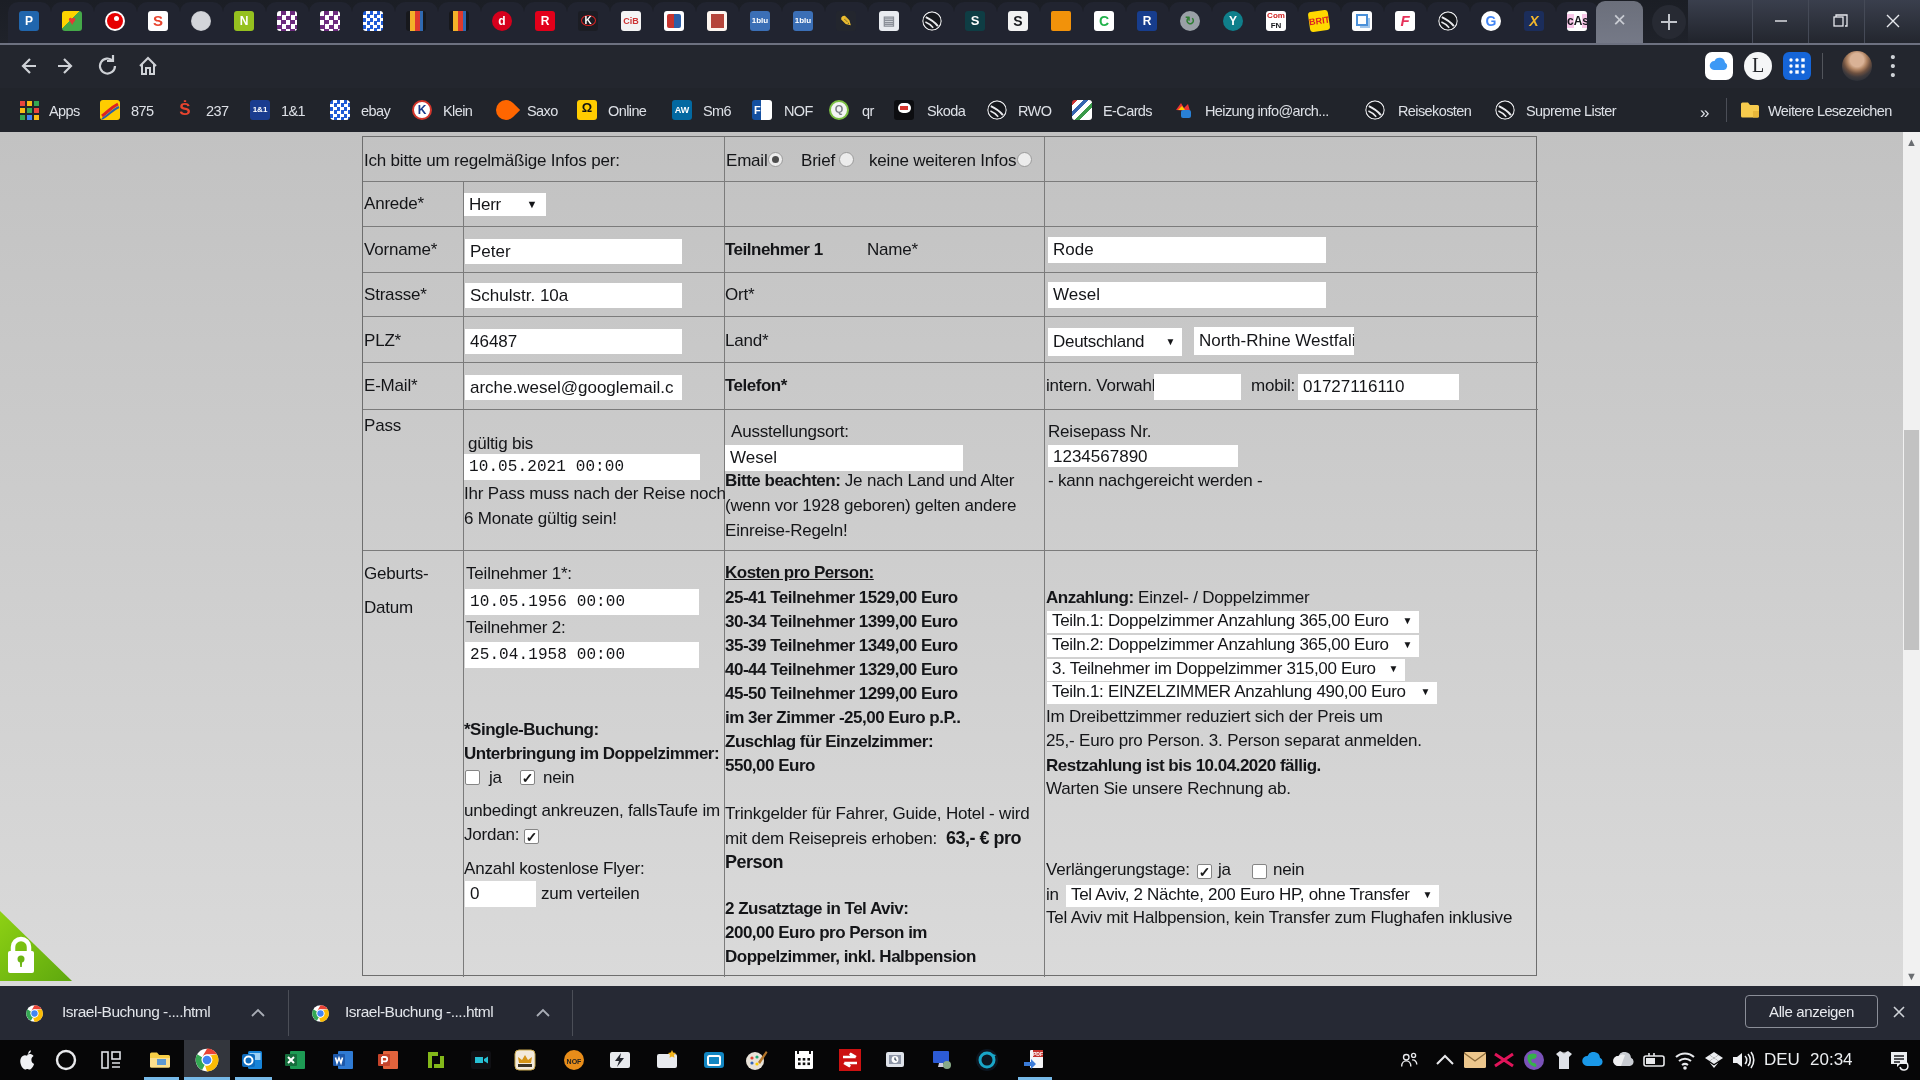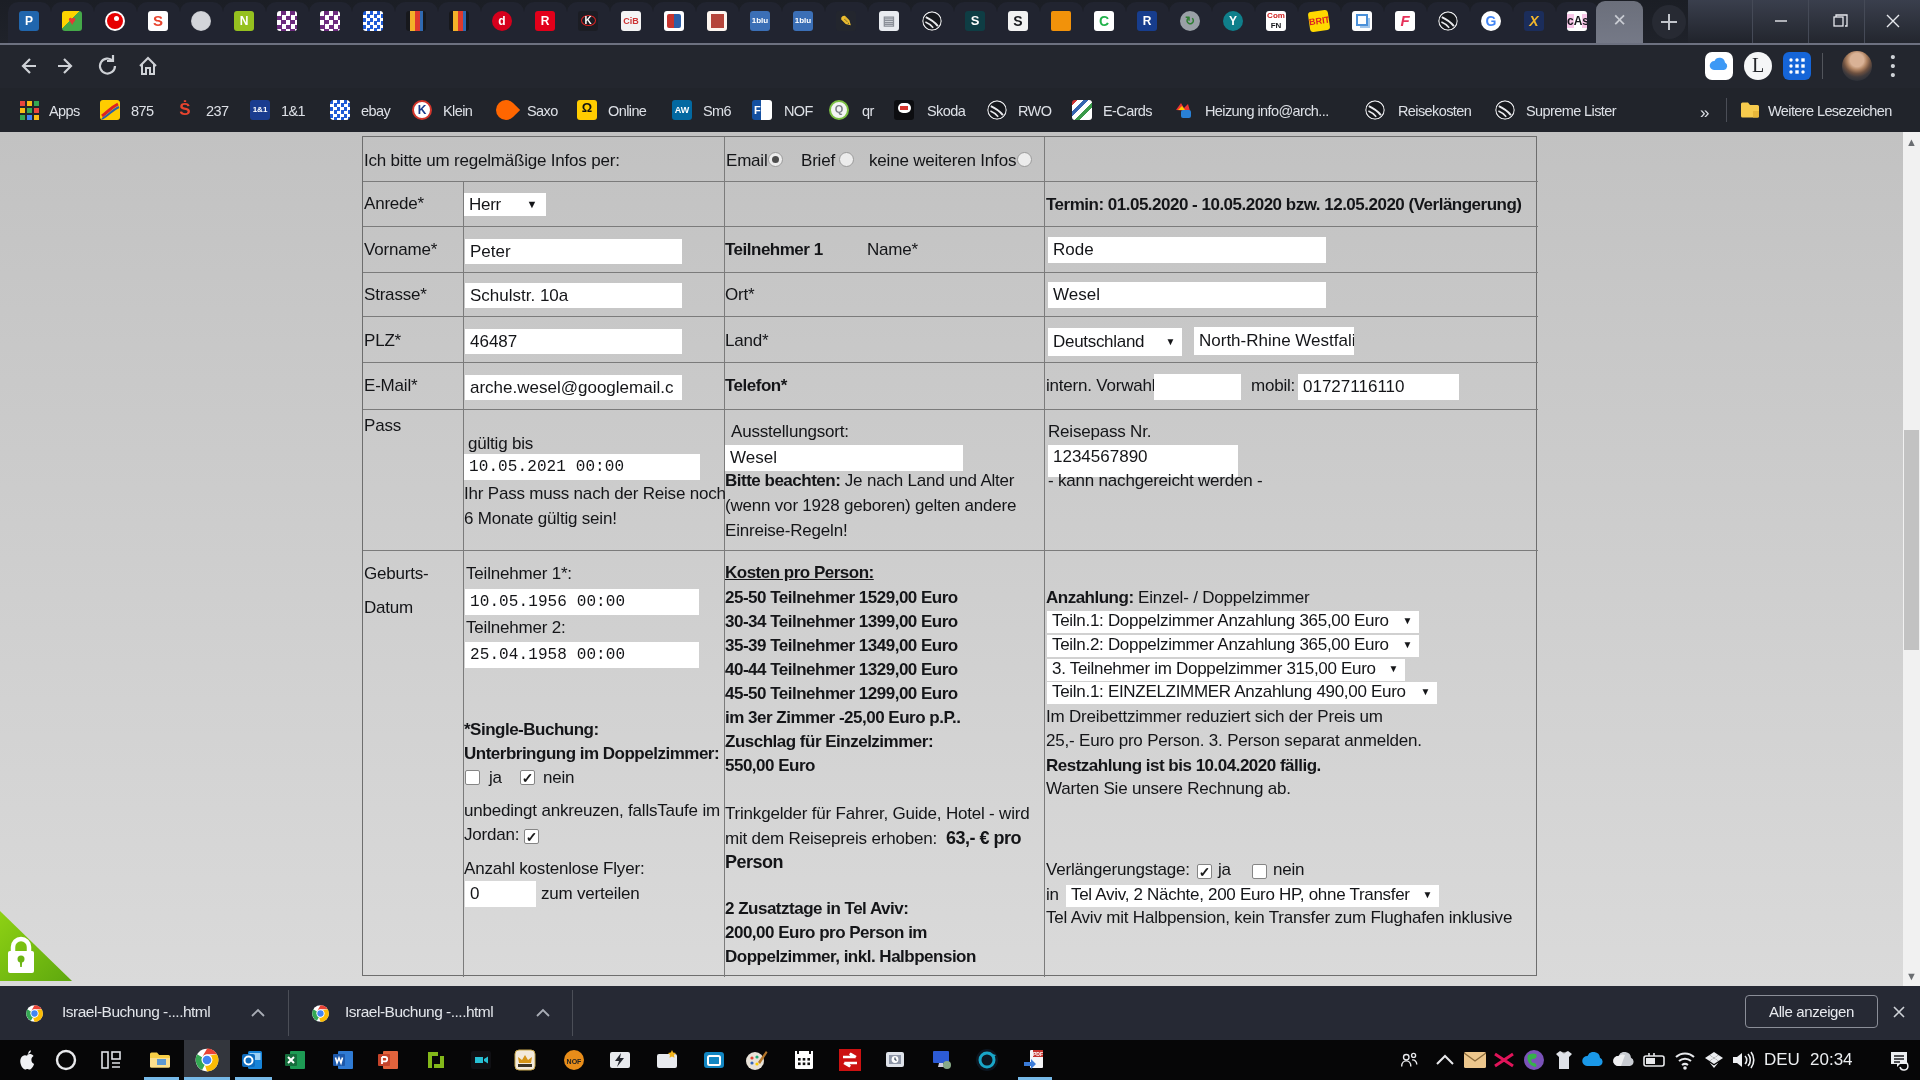--- a/index.html
+++ b/index.html
@@ -375,21 +375,20 @@
 <div class="vline" style="left:681px;height:840px;"></div>
 <div class="t" style="left:1px;top:14px;">Ich bitte um regelmäßige Infos per:</div>
 <div class="t" style="left:363px;top:14px;">Email</div>
 <div class="rd on" style="left:405px;top:15px;"></div>
 <div class="t" style="left:438px;top:14px;">Brief</div>
 <div class="rd" style="left:476px;top:15px;"></div>
 <div class="t" style="left:506px;top:14px;">keine weiteren Infos</div>
 <div class="rd" style="left:654px;top:15px;"></div>
 <div class="t" style="left:1px;top:57px;">Anrede*</div>
 <div class="sel" style="left:101px;top:56px;width:82px;height:23px;line-height:23px;">Herr<span class="ar" style="font-size:11px;margin-right:9px;">▼</span></div>
-<div class="t b" style="left:683px;top:58px;">Termin: 01.05.2020 - 10.05.2020 bzw. 12.05.2020 (Verlängerung)</div>
 <div class="t" style="left:1px;top:103px;">Vorname*</div>
 <div class="inp" style="left:102px;top:102px;width:217px;height:25px;line-height:25px;">Peter</div>
 <div class="t b" style="left:362px;top:103px;">Teilnehmer 1</div>
 <div class="t" style="left:504px;top:103px;">Name*</div>
 <div class="inp" style="left:685px;top:100px;width:278px;height:26px;line-height:26px;">Rode</div>
 <div class="t" style="left:1px;top:148px;">Strasse*</div>
 <div class="inp" style="left:102px;top:146px;width:217px;height:25px;line-height:25px;">Schulstr. 10a</div>
 <div class="t" style="left:362px;top:148px;">Ort*</div>
 <div class="inp" style="left:685px;top:145px;width:278px;height:26px;line-height:26px;">Wesel</div>
 <div class="t" style="left:1px;top:194px;">PLZ*</div>
@@ -408,42 +407,42 @@
 <div class="t" style="left:105px;top:297px;">gültig bis</div>
 <div class="inp" style="left:101px;top:317px;width:236px;height:26px;line-height:26px;font-family:'Liberation Mono',monospace;font-size:16px;letter-spacing:0.1px;">10.05.2021&nbsp;00:00</div>
 <div class="t" style="left:101px;top:347px;">Ihr Pass muss nach der Reise noch</div>
 <div class="t" style="left:101px;top:372px;">6 Monate gültig sein!</div>
 <div class="t" style="left:368px;top:285px;">Ausstellungsort:</div>
 <div class="inp" style="left:362px;top:308px;width:238px;height:26px;line-height:26px;">Wesel</div>
 <div class="t" style="left:362px;top:334px;"><span class="b">Bitte beachten:</span> Je nach Land und Alter</div>
 <div class="t" style="left:362px;top:359px;">(wenn vor 1928 geboren) gelten andere</div>
 <div class="t" style="left:362px;top:384px;">Einreise-Regeln!</div>
 <div class="t" style="left:685px;top:285px;">Reisepass Nr.</div>
-<div class="inp" style="left:685px;top:308px;width:190px;height:32px;line-height:24px;">1234567890</div>
+<div class="inp" style="left:685px;top:308px;width:190px;height:22px;line-height:24px;">1234567890</div>
 <div class="t" style="left:685px;top:334px;">- kann nachgereicht werden -</div>
 <div class="t" style="left:1px;top:427px;">Geburts-</div>
 <div class="t" style="left:1px;top:461px;">Datum</div>
 <div class="t" style="left:103px;top:427px;">Teilnehmer 1*:</div>
 <div class="inp" style="left:102px;top:452px;width:234px;height:26px;line-height:26px;font-family:'Liberation Mono',monospace;font-size:16px;letter-spacing:0.1px;">10.05.1956&nbsp;00:00</div>
 <div class="t" style="left:103px;top:481px;">Teilnehmer 2:</div>
 <div class="inp" style="left:102px;top:505px;width:234px;height:26px;line-height:26px;font-family:'Liberation Mono',monospace;font-size:16px;letter-spacing:0.1px;">25.04.1958&nbsp;00:00</div>
 <div class="t b" style="left:101px;top:583px;">*Single-Buchung:</div>
 <div class="t b" style="left:101px;top:607px;">Unterbringung im Doppelzimmer:</div>
 <div class="cb" style="left:102px;top:633px;"></div>
 <div class="t" style="left:126px;top:631px;">ja</div>
 <div class="cb" style="left:157px;top:633px;">✓</div>
 <div class="t" style="left:180px;top:631px;">nein</div>
 <div class="t" style="left:101px;top:664px;">unbedingt ankreuzen, fallsTaufe im</div>
 <div class="t" style="left:101px;top:688px;">Jordan:</div>
 <div class="cb" style="left:161px;top:692px;">✓</div>
 <div class="t" style="left:101px;top:722px;">Anzahl kostenlose Flyer:</div>
 <div class="inp" style="left:102px;top:744px;width:71px;height:26px;line-height:26px;">0</div>
 <div class="t" style="left:178px;top:747px;">zum verteilen</div>
 <div class="t b u" style="left:362px;top:426px;">Kosten pro Person:</div>
-<div class="t b" style="left:362px;top:451px;">25-50 Teilnehmer 1529,00 Euro</div>
+<div class="t b" style="left:362px;top:451px;">25-41 Teilnehmer 1529,00 Euro</div>
 <div class="t b" style="left:362px;top:475px;">30-34 Teilnehmer 1399,00 Euro</div>
 <div class="t b" style="left:362px;top:499px;">35-39 Teilnehmer 1349,00 Euro</div>
 <div class="t b" style="left:362px;top:523px;">40-44 Teilnehmer 1329,00 Euro</div>
 <div class="t b" style="left:362px;top:547px;">45-50 Teilnehmer 1299,00 Euro</div>
 <div class="t b" style="left:362px;top:571px;">im 3er Zimmer -25,00 Euro p.P..</div>
 <div class="t b" style="left:362px;top:595px;">Zuschlag für Einzelzimmer:</div>
 <div class="t b" style="left:362px;top:619px;">550,00 Euro</div>
 <div class="t" style="left:362px;top:667px;">Trinkgelder für Fahrer, Guide, Hotel - wird</div>
 <div class="t" style="left:362px;top:691px;">mit dem Reisepreis erhoben:&nbsp; <span class="b" style="font-size:18px">63,- € pro</span></div>
 <div class="t b" style="left:362px;top:715px;font-size:18px;">Person</div>

